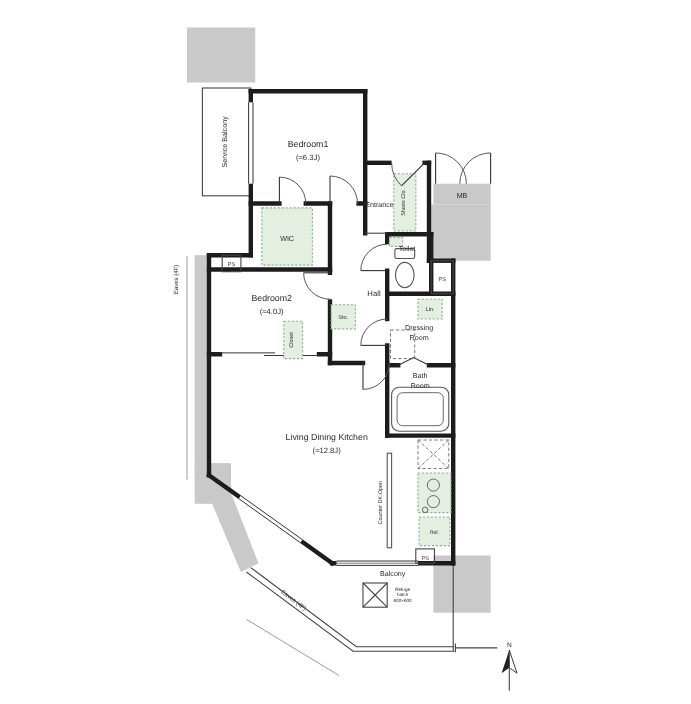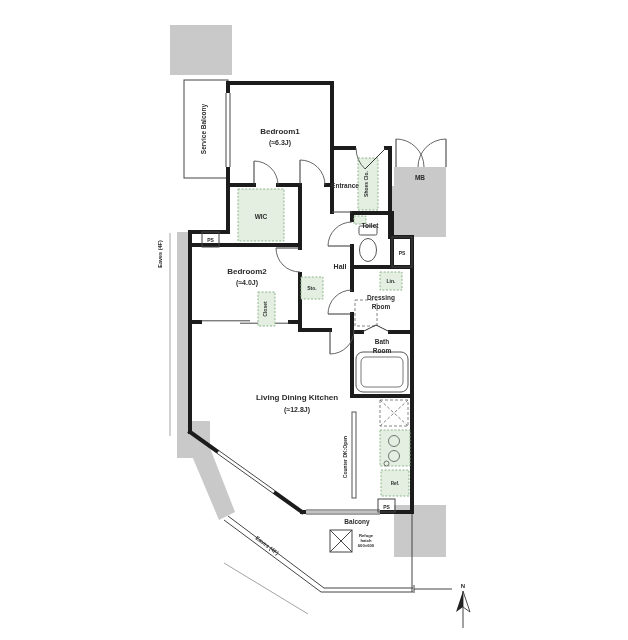--- a/index.html
+++ b/index.html
@@ -1,16 +1,16 @@
 <!DOCTYPE html>
 <html><head>
 <meta charset="utf-8">
 <style>
   html,body{margin:0;padding:0;background:#ffffff;}
-  .stage{width:628px;height:640px;position:relative;background:#fff;overflow:hidden;font-weight:bold;}
+  .stage{width:628px;height:640px;position:relative;background:#fff;overflow:hidden;}
   svg{display:block;}
   svg text{font-family:"Liberation Sans",sans-serif;fill:#2b2b2b;text-anchor:middle;}
   .t8{font-size:8px;}
   .t7{font-size:7px;}
   .t65{font-size:6.5px;}
   .t6{font-size:6px;}
   .t55{font-size:5.5px;}
   .t5{font-size:5px;}
   .t45{font-size:4.5px;}
   .t42{font-size:4.2px;}

